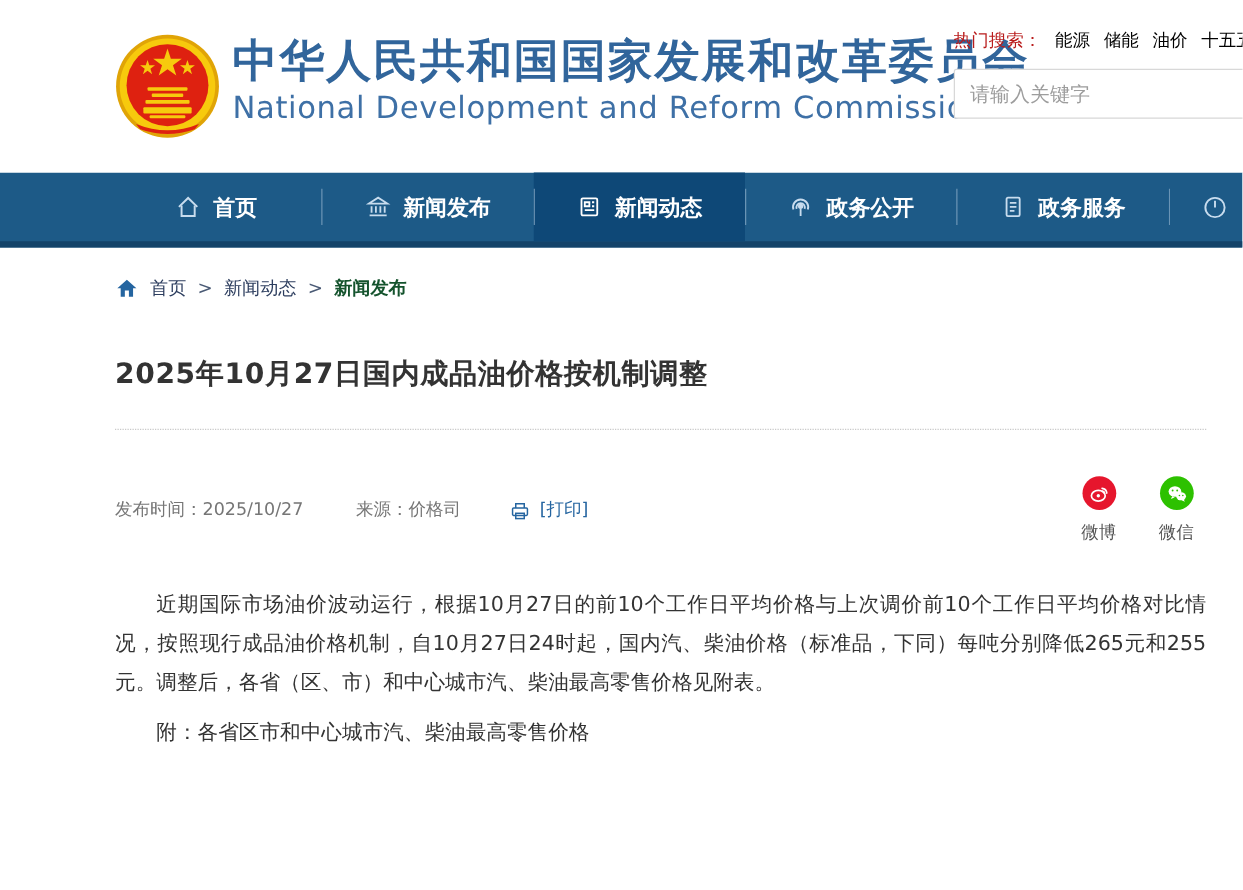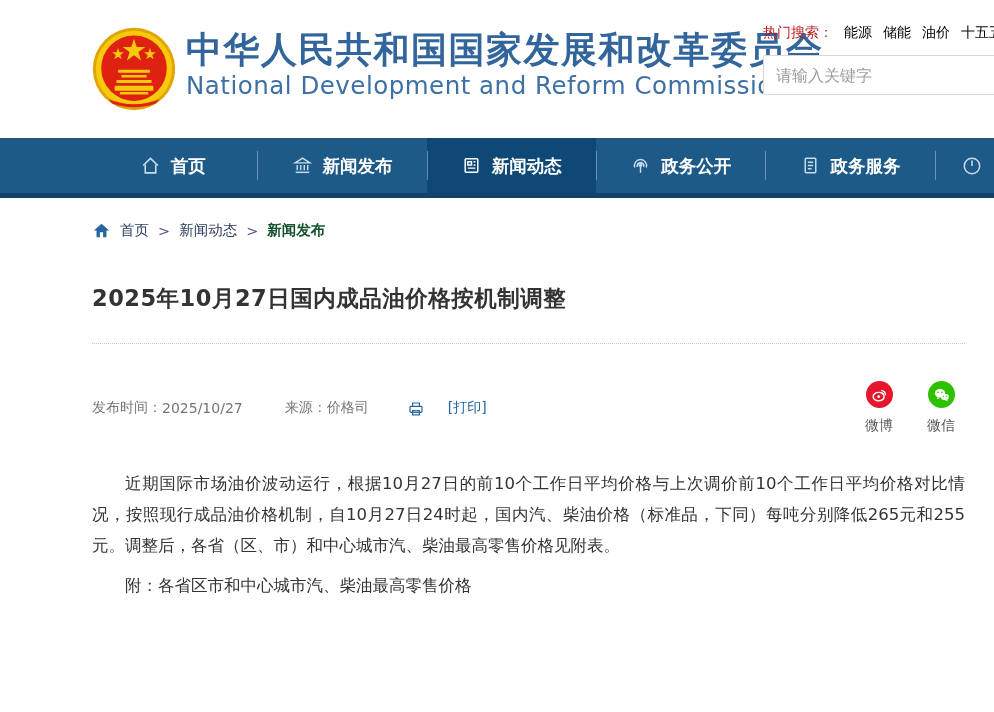--- a/index.html
+++ b/index.html
@@ -51,21 +51,21 @@
   .crumb { color:#2c3d5e; cursor:pointer; }
   .crumb-sep { color:#4a5a75; }
   .crumb-last { color:#14532d; font-weight:bold; cursor:pointer; }
   
   .article { width:873px; margin:0 16px 0 92px; }
   .article-title { font-size:22.5px; color:#333; font-weight:bold; margin:43px 0 0; letter-spacing:0.5px; }
   .dotted-divider { border:0; border-top:1px dotted #c9c9c9; margin:29px 0 0; }
   .meta-row { display:flex; align-items:center; margin-top:37px; font-size:14px; color:#767676; }
   .meta-group { display:flex; align-items:center; }
   .meta-source { margin-left:42px; }
-  .print-group { margin-left:38px; display:flex; align-items:center; gap:23px; cursor:pointer; }
+  .print-group { margin-left:38px; display:flex; align-items:center; gap:7px; cursor:pointer; }
   .print-label { color:#2565a0; }
   .share-area { margin-left:auto; display:flex; align-items:center; gap:34px; padding-right:10px; }
   .share { display:flex; align-items:center; gap:9px; cursor:pointer; color:#555;flex-direction:column; }
   .share-badge { width:27px; height:27px; border-radius:50%; display:flex; align-items:center; justify-content:center; }
   .weibo-badge { background:#e6162d; }
   .wechat-badge { background:#2dc100; }
   
   .body-text { margin-top:33px; font-size:16.5px; color:#333; line-height:31px; text-align:justify; }
   .body-text p { margin:0 0 9px; text-indent:2em; }
 </style>

